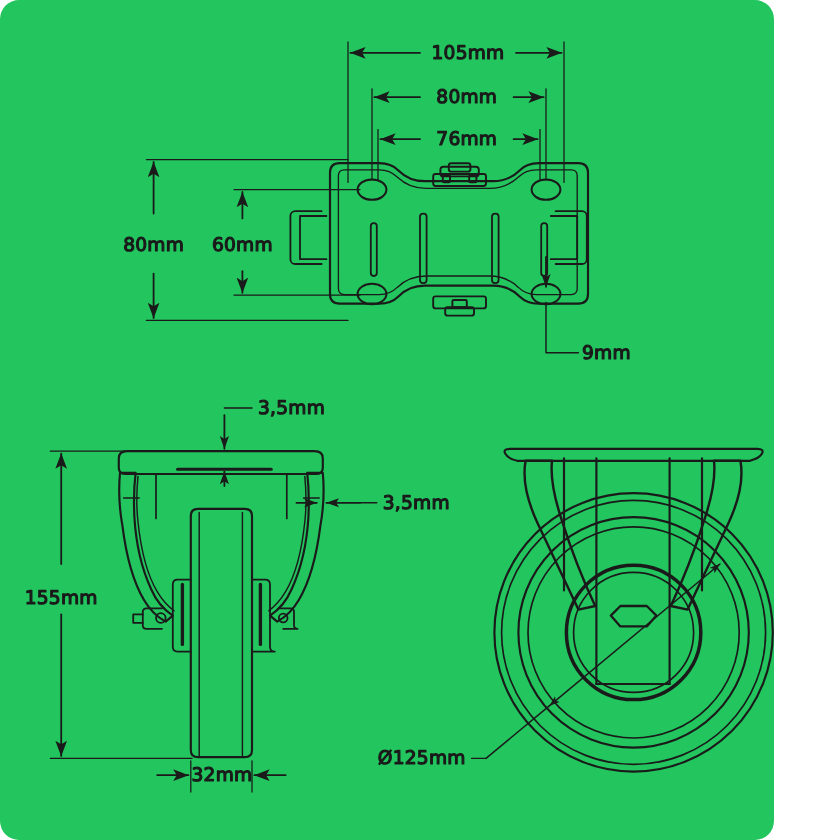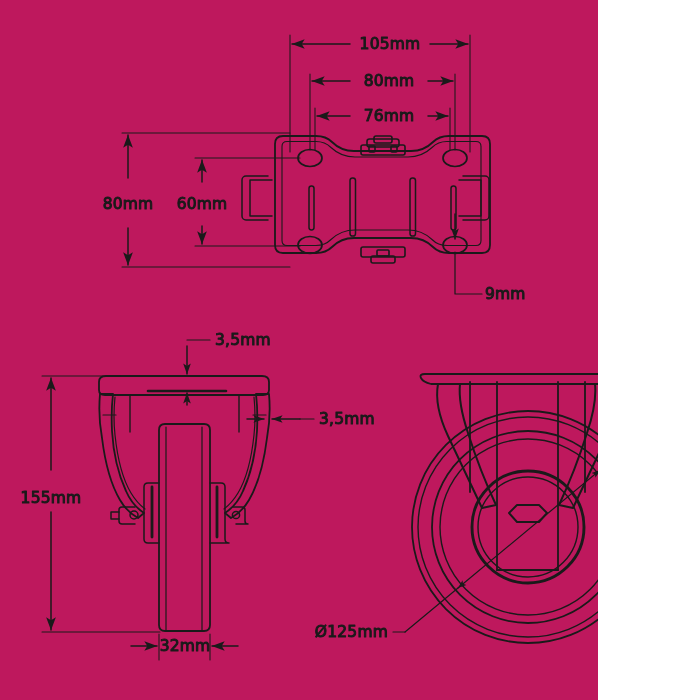--- a/index.html
+++ b/index.html
@@ -2,25 +2,26 @@
 <html><head>
 <meta charset="utf-8">
 <style>
   html, body {
     margin: 0;
     padding: 0;
     background: #ffffff;
   }
   #sheet {
     position: relative;
-    width: 598px;
+    width: 645px;
     height: 700px;
-    background: #be185d;
+    background: #22c55e;
     font-family: "DejaVu Sans", "Liberation Sans", sans-serif;
     overflow: hidden;
+    border-radius: 16px;
   }
   #sheet svg {
     display: block;
   }
   .dimtext {
     font-family: "DejaVu Sans", "Liberation Sans", sans-serif;
     font-size: 15.5px;
     fill: #1a1a1a;
     letter-spacing: 0.2px;
   }

